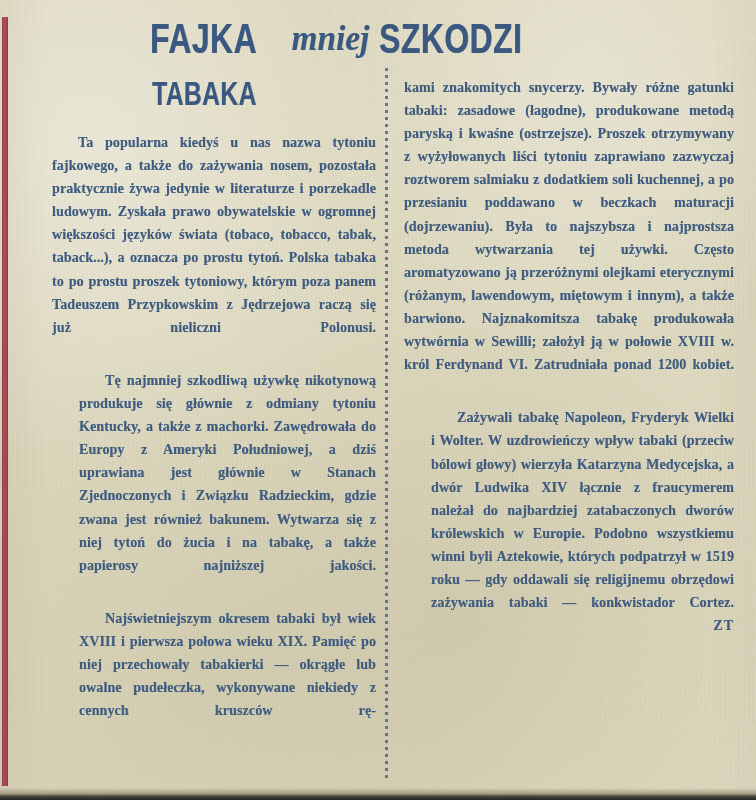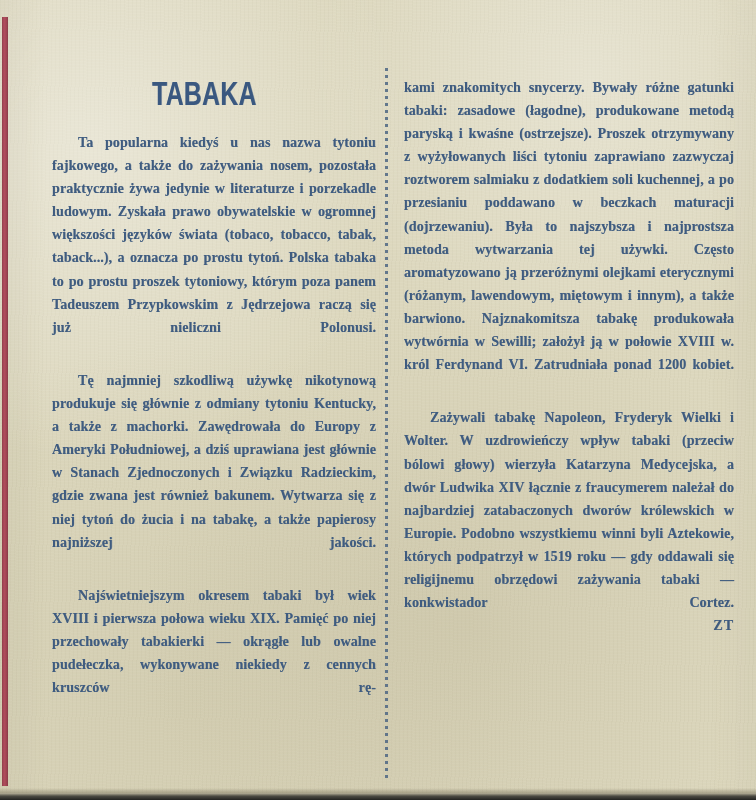--- a/index.html
+++ b/index.html
@@ -135,21 +135,21 @@
     text-shadow: 0.35px 0 0 rgba(63,92,128,0.45);
   }
   .col-left  { left: 52px;  width: 324px; top: 131px; }
   .col-right { left: 404px; width: 330px; top: 76px; }
 
   .col p {
     margin: 0;
     text-indent: 26px;
   }
   .col p.no-indent { text-indent: 0; }
-  .col p + p { margin-top: 7px; }
+  .col p + p { margin-top: 7px; margin-left: 27px; }
 
   
   .col p::after {
     content: "";
     display: inline-block;
     width: 100%;
   }
 
   .signature {
     display: block;
@@ -172,20 +172,23 @@
     opacity: 0.55;
   }
 </style>
 </head>
 <body>
 
 <div class="clipping">
 
   <div class="red-rule"></div>
 
+  <div class="headline">
+    <span class="hl-word">FAJKA</span><span class="hl-italic">mniej</span><span class="hl-word">SZKODZI</span>
+  </div>
 
   <div class="subhead">TABAKA</div>
 
   <div class="col-divider"></div>
 
   <div class="col col-left">
     <p>Ta popularna kiedyś u nas nazwa tytoniu fajkowego, a także do zażywania nosem, pozostała praktycznie żywa jedynie w literaturze i porzekadle ludowym. Zyskała prawo obywatelskie w ogromnej większości języków świata (tobaco, tobacco, tabak, taback...), a oznacza po prostu tytoń. Polska tabaka to po prostu proszek tytoniowy, którym poza panem Tadeuszem Przypkowskim z Jędrzejowa raczą się już nieliczni Polonusi.</p>
     <p>Tę najmniej szkodliwą używkę nikotynową produkuje się głównie z odmiany tytoniu Kentucky, a także z machorki. Zawędrowała do Europy z Ameryki Południowej, a dziś uprawiana jest głównie w Stanach Zjednoczonych i Związku Radzieckim, gdzie zwana jest również bakunem. Wytwarza się z niej tytoń do żucia i na tabakę, a także papierosy najniższej jakości.</p>
     <p>Najświetniejszym okresem tabaki był wiek XVIII i pierwsza połowa wieku XIX. Pamięć po niej przechowały tabakierki — okrągłe lub owalne pudełeczka, wykonywane niekiedy z cennych kruszców rę-</p>
   </div>

